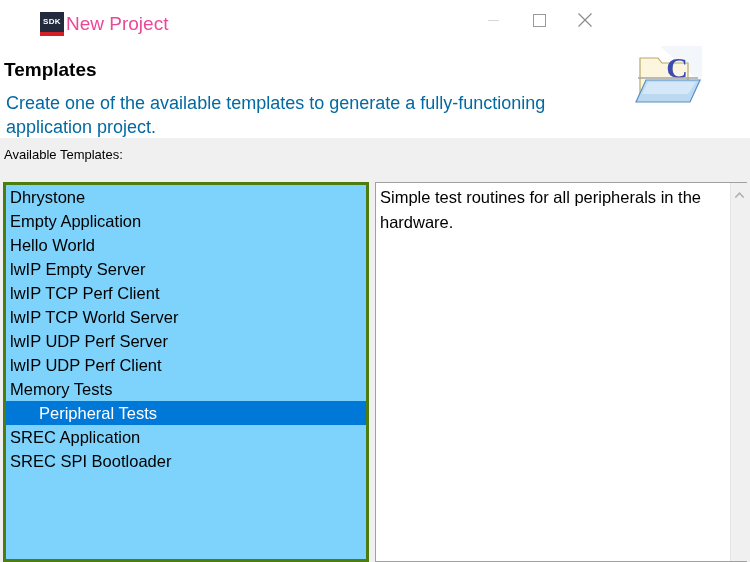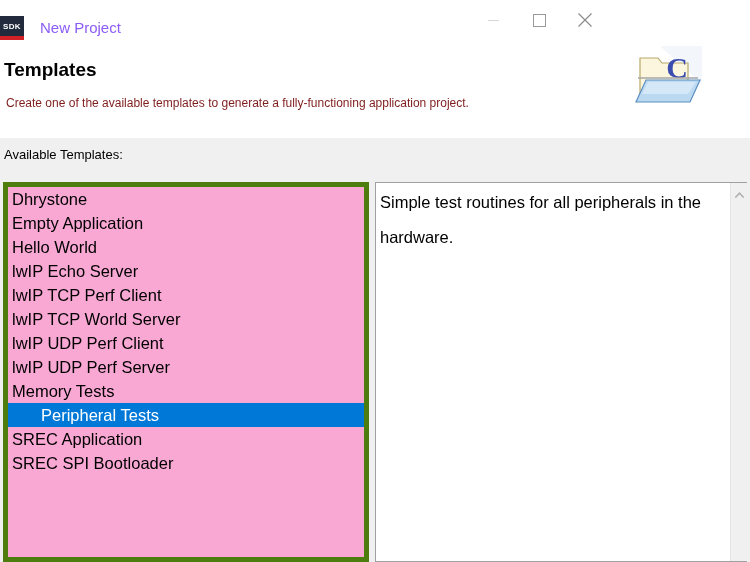--- a/index.html
+++ b/index.html
@@ -22,21 +22,22 @@
   }
 
   
   .titlebar {
     position: absolute;
     left: 0; top: 0;
     width: 608px;
     height: 40px;
     background: #ffffff;
     display: flex;
-    align-items: flex-end;
+    align-items: center;
+    padding-left: 40px;
   }
   .title-left {
     display: flex;
     align-items: center;
     padding-left: 0px;
     padding-top: 7px;
     flex: 1 1 auto;
     min-width: 0;
   }
   .sdk-icon {
@@ -61,23 +62,23 @@
     margin-bottom: 3px;
   }
   .sdk-icon .sdk-bar {
     position: absolute;
     left: 0; bottom: 0;
     width: 24px;
     height: 4px;
     background: #d31f26;
   }
   .window-title {
-    font-size: 15px;
-    color: #8b5cf6;
-    margin-left: 16px;
+    font-size: 19px;
+    color: #ec4899;
+    margin-left: 2px;
     white-space: nowrap;
     line-height: 24px;
   }
 
   .win-controls {
     display: flex;
     flex: 0 0 auto;
     height: 40px;
   }
   .win-btn {
@@ -107,22 +108,22 @@
     font-size: 19px;
     font-weight: bold;
     color: #000000;
     letter-spacing: 0px;
   }
   .header-desc {
     position: absolute;
     left: 6px;
     top: 51px;
     width: 600px;
-    font-size: 12px;
-    color: #7f1d1d;
+    font-size: 18px;
+    color: #0369a1;
     line-height: 24px;
   }
   .header-icon {
     position: absolute;
     right: 4px;
     top: 4px;
     width: 72px;
     height: 62px;
   }
   .header-sep {
@@ -150,22 +151,22 @@
     color: #000000;
   }
 
   
   .listbox {
     position: absolute;
     left: 3px;
     top: 44px;
     width: 366px;
     height: 380px;
-    background: #f9a8d4;
-    border: 5px solid #4d7c0f;
+    background: #7dd3fc;
+    border: 3px solid #4d7c0f;
     overflow: hidden;
   }
   .list-item {
     height: 24px;
     line-height: 24px;
     padding-left: 4px;
     font-size: 16.5px;
     color: #000000;
     white-space: nowrap;
   }
@@ -187,21 +188,21 @@
     border-right: none;
     overflow: hidden;
   }
   .desc-text {
     position: absolute;
     left: 4px;
     top: 2px;
     width: 330px;
     font-size: 16.5px;
     color: #000000;
-    line-height: 35px;
+    line-height: 25px;
   }
   .desc-scrollbar {
     position: absolute;
     right: 0;
     top: 0;
     width: 17px;
     height: 378px;
     background: #f0f0f0;
     border-left: 1px solid #e4e4e4;
   }
@@ -271,25 +272,25 @@
     <div class="header-sep"></div>
   </div>
 
   <div class="body-area">
     <div class="avail-label">Available Templates:</div>
 
     <div class="listbox" id="templates-list">
         <div class="list-item">Dhrystone</div>
         <div class="list-item">Empty Application</div>
         <div class="list-item">Hello World</div>
-        <div class="list-item">lwIP Echo Server</div>
+        <div class="list-item">lwIP Empty Server</div>
         <div class="list-item">lwIP TCP Perf Client</div>
         <div class="list-item">lwIP TCP World Server</div>
+        <div class="list-item">lwIP UDP Perf Server</div>
         <div class="list-item">lwIP UDP Perf Client</div>
-        <div class="list-item">lwIP UDP Perf Server</div>
         <div class="list-item">Memory Tests</div>
         <div class="list-item selected">Peripheral Tests</div>
         <div class="list-item">SREC Application</div>
         <div class="list-item">SREC SPI Bootloader</div>
       </div>
 
     <div class="descbox">
       <div class="desc-text">Simple test routines for all peripherals in the hardware.</div>
       <div class="desc-scrollbar">
         <div class="scroll-up-btn">

